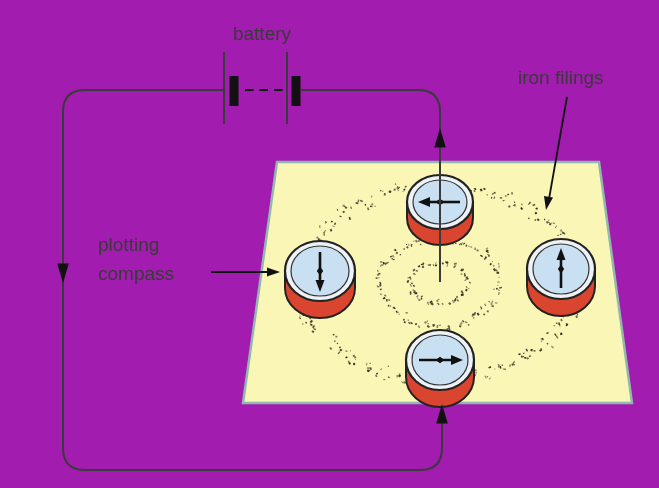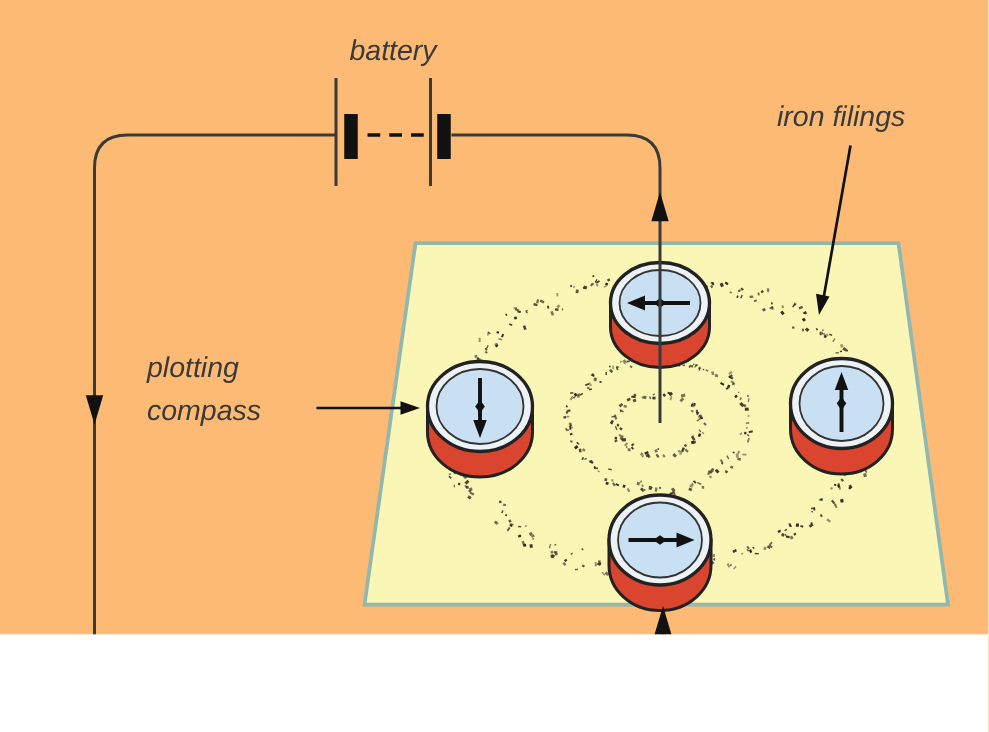--- a/index.html
+++ b/index.html
@@ -1,16 +1,16 @@
 <!DOCTYPE html>
 <html><head>
 <meta charset="utf-8">
 <style>
   html,body{margin:0;padding:0;background:#ffffff;}
-  .stage{position:relative;width:659px;height:423px;background:#fdba74;overflow:hidden;font-style:italic;}
+  .stage{position:relative;width:659px;height:488px;background:#a21caf;overflow:hidden;}
   svg{display:block;}
   text{font-family:"Liberation Sans", sans-serif;font-size:19px;}
 </style>
 </head>
 <body>
 
 <div class="stage">
 <svg id="scene" width="659" height="488" viewBox="0 0 659 488" xmlns="http://www.w3.org/2000/svg">
 
   <g>

